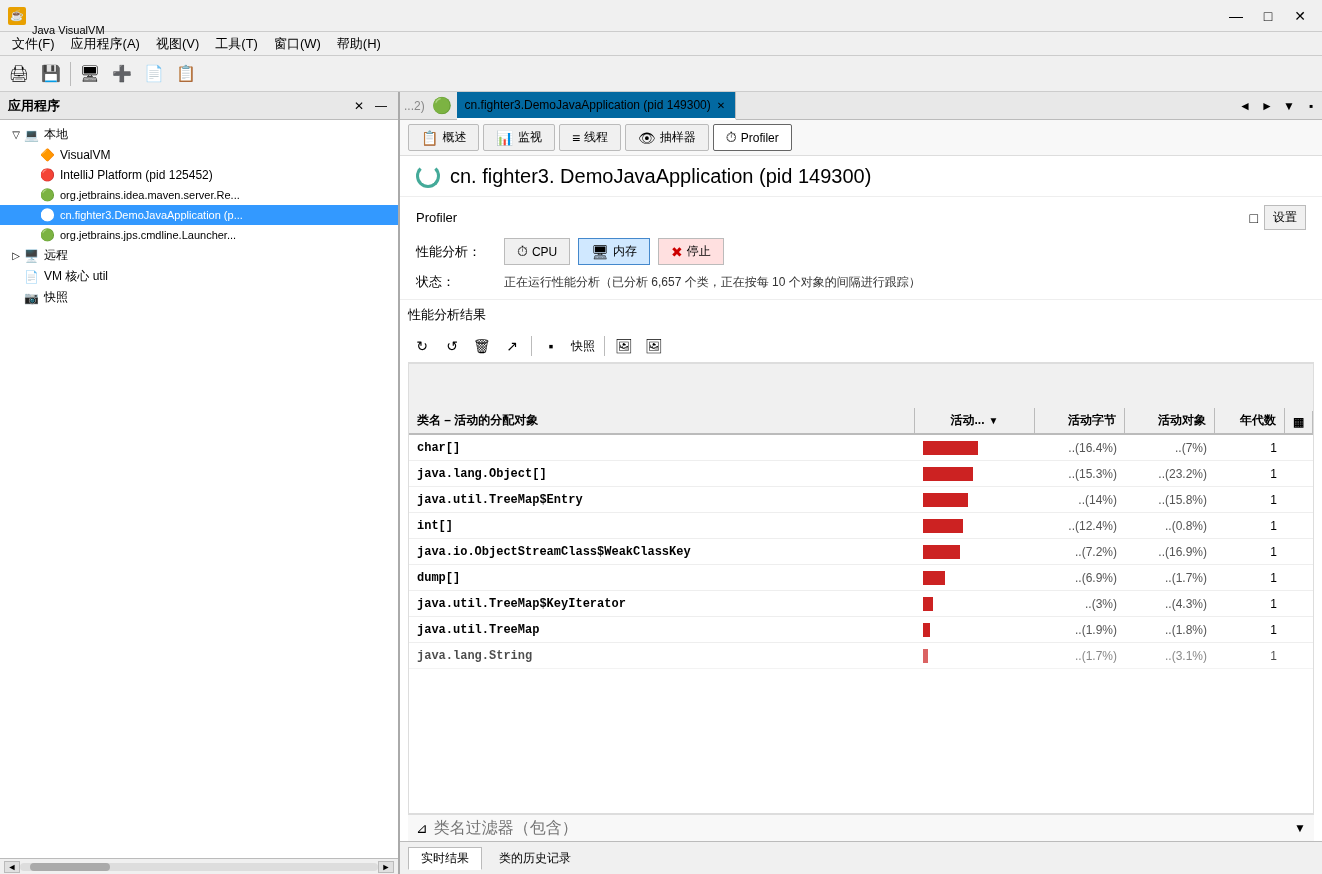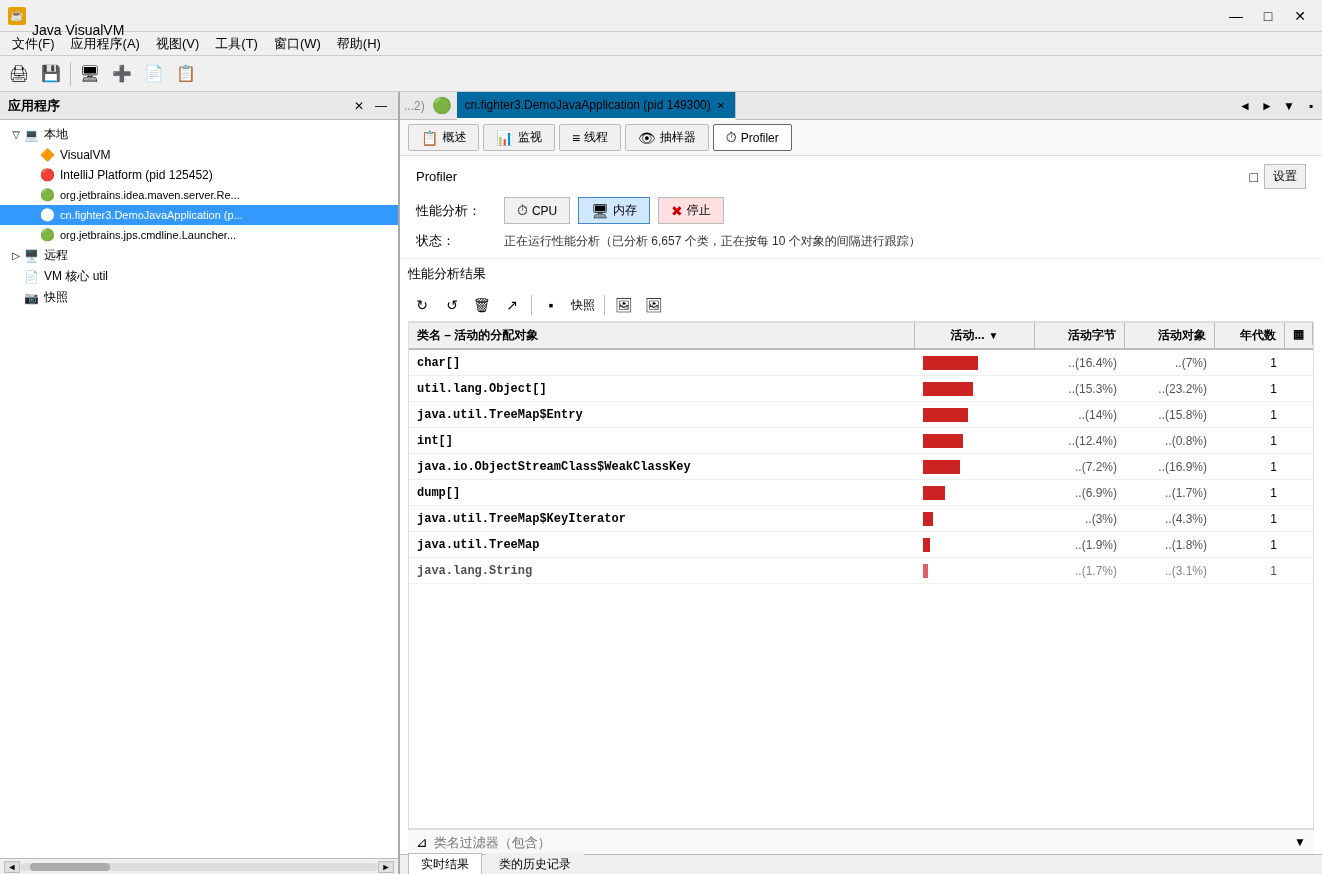--- a/index.html
+++ b/index.html
@@ -1,21 +1,21 @@
 <!DOCTYPE html>
 <html><head>
   <meta charset="utf-8">
   <style>
     * { box-sizing: border-box; margin: 0; padding: 0; }
     body { font-family: 'SimSun', 'Microsoft YaHei', sans-serif; font-size: 13px; background: #f0f0f0; color: #000; width: 1322px; height: 874px; overflow: hidden; }
     
     
     .title-bar { background: #f0f0f0; height: 32px; display: flex; align-items: center; padding: 0 8px; border-bottom: 1px solid #ccc; }
     .title-bar-icon { width: 18px; height: 18px; margin-right: 6px; background: #e8a000; border-radius: 2px; display: flex; align-items: center; justify-content: center; font-size: 11px; color: white; }
-    .title-bar-text { flex: 1; font-size: 14px; margin-top: 28px; }
+    .title-bar-text { flex: 1; font-size: 11px; margin-top: 28px; }
     .title-bar-controls { display: flex; gap: 4px; }
     .title-bar-btn { width: 28px; height: 22px; border: none; background: transparent; cursor: pointer; font-size: 14px; display: flex; align-items: center; justify-content: center; }
 
     
     .menu-bar { background: #f0f0f0; height: 24px; display: flex; align-items: center; padding: 0 4px; border-bottom: 1px solid #ccc; }
     .menu-item { padding: 2px 8px; font-size: 13px; cursor: pointer; }
 
     
     .toolbar { background: #f0f0f0; height: 36px; display: flex; align-items: center; padding: 0 4px; border-bottom: 1px solid #ccc; gap: 2px; }
     .toolbar-btn { width: 30px; height: 28px; border: 1px solid transparent; background: transparent; cursor: pointer; display: flex; align-items: center; justify-content: center; font-size: 16px; }
@@ -86,49 +86,49 @@
     
     
     .results-section { flex: 1; display: flex; flex-direction: column; overflow: hidden; padding: 0 8px 0 8px; }
     .results-header { font-size: 13px; padding: 6px 0; }
     .results-toolbar { display: flex; align-items: center; gap: 2px; padding: 4px 0; border-bottom: 1px solid #ddd; }
     .result-btn { width: 28px; height: 24px; border: 1px solid transparent; background: transparent; cursor: pointer; display: flex; align-items: center; justify-content: center; font-size: 14px; }
     .result-separator { width: 1px; height: 20px; background: #bbb; margin: 0 3px; }
     
     
     .table-container { flex: 1; overflow-y: auto; overflow-x: hidden; border: 1px solid #ddd; }
-    .table-header { display: flex; align-items: flex-start; background: #f0f0f0; border-bottom: 2px solid #bbb; position: sticky; top: 0; z-index: 10; }
+    .table-header { display: flex; align-items: flex-end; background: #f0f0f0; border-bottom: 2px solid #bbb; position: sticky; top: 0; z-index: 10; }
     .th { padding: 4px 8px; font-size: 12px; font-weight: bold; border-right: 1px solid #bbb; cursor: pointer; user-select: none; display: flex; align-items: center; gap: 4px; }
     .th.name-col { flex: 1; }
     .th.activity-col { width: 120px; justify-content: center; }
     .th.bytes-col { width: 90px; justify-content: flex-end; }
-    .th.objects-col { width: 90px; justify-content: flex-end; }
+    .th.objects-col { width: 90px; justify-content: flex-end; margin-top: 44px; }
     .th.gen-col { width: 70px; justify-content: flex-end; }
     .th.calc-col { width: 28px; }
     .sort-icon { font-size: 10px; }
     
     .table-row { display: flex; align-items: center; border-bottom: 1px solid #eee; height: 26px; }
     .td { padding: 2px 8px; font-size: 12px; overflow: hidden; text-overflow: ellipsis; white-space: nowrap; }
     .td.name-col { flex: 1; font-family: 'Courier New', monospace; font-size: 12px; font-weight: bold; }
     .td.activity-col { width: 120px; display: flex; align-items: center; justify-content: flex-start; }
     .td.bytes-col { width: 90px; text-align: right; color: #555; }
     .td.objects-col { width: 90px; text-align: right; color: #555; }
     .td.gen-col { width: 70px; text-align: right; }
     .td.calc-col { width: 28px; }
     
     .activity-bar { height: 14px; background: #cc2222; display: inline-block; min-width: 4px; }
     
     
     .filter-bar { display: flex; align-items: center; padding: 4px 8px; border-top: 1px solid #ddd; background: #f8f8f8; }
     .filter-icon { font-size: 14px; margin-right: 6px; }
-    .filter-input { flex: 1; border: none; background: transparent; font-size: 13px; outline: none; }
+    .filter-input { flex: 1; border: none; background: transparent; font-size: 16px; outline: none; }
     .filter-chevron { font-size: 12px; cursor: pointer; }
     
     
-    .bottom-tabs { display: flex; align-items: center; padding: 0 8px; border-top: 1px solid #bbb; background: #f0f0f0; height: 20px; gap: 4px; }
+    .bottom-tabs { display: flex; align-items: center; padding: 0 8px; border-top: 1px solid #bbb; background: #f0f0f0; height: 33px; gap: 4px; }
     .bottom-tab { padding: 2px 12px; font-size: 12px; border: 1px solid transparent; cursor: pointer; background: #f0f0f0; }
     .bottom-tab.active { background: #fff; border-color: #bbb; border-bottom-color: #fff; }
 
     
     ::-webkit-scrollbar { width: 12px; height: 12px; }
     ::-webkit-scrollbar-track { background: #f0f0f0; }
     ::-webkit-scrollbar-thumb { background: #bbb; border: 2px solid #f0f0f0; }
   </style>
 </head>
 <body>
@@ -281,20 +281,24 @@
         <span>抽样器</span>
       </div>
       <div class="profiler-tab active">
         <span class="profiler-tab-icon">⏱</span>
         <span>Profiler</span>
       </div>
     </div>
 
     <div class="content-area">
 
+      <div class="app-title">
+        <div class="spinning-icon"></div>
+        <span>cn. fighter3. DemoJavaApplication  (pid 149300)</span>
+      </div>
 
       <div class="profiler-section">
         <div class="profiler-header">
           <span class="profiler-label">Profiler</span>
           <div style="display:flex;align-items:center;gap:6px;">
             <span style="font-size:14px;">□</span>
             <button class="settings-btn">
               <span>设置</span>
             </button>
           </div>
@@ -367,21 +371,21 @@
             <div class="td name-col">char[]</div>
             <div class="td activity-col">
                 <span class="activity-bar" style="width:55px;"></span>
               </div>
             <div class="td bytes-col">..(16.4%)</div>
             <div class="td objects-col">..(7%)</div>
             <div class="td gen-col">1</div>
             <div class="td calc-col"></div>
           </div>
           <div class="table-row">
-            <div class="td name-col">util.lang.Object[]</div>
+            <div class="td name-col">java.lang.Object[]</div>
             <div class="td activity-col">
                 <span class="activity-bar" style="width:50px;"></span>
               </div>
             <div class="td bytes-col">..(15.3%)</div>
             <div class="td objects-col">..(23.2%)</div>
             <div class="td gen-col">1</div>
             <div class="td calc-col"></div>
           </div>
           <div class="table-row">
             <div class="td name-col">java.util.TreeMap$Entry</div>

